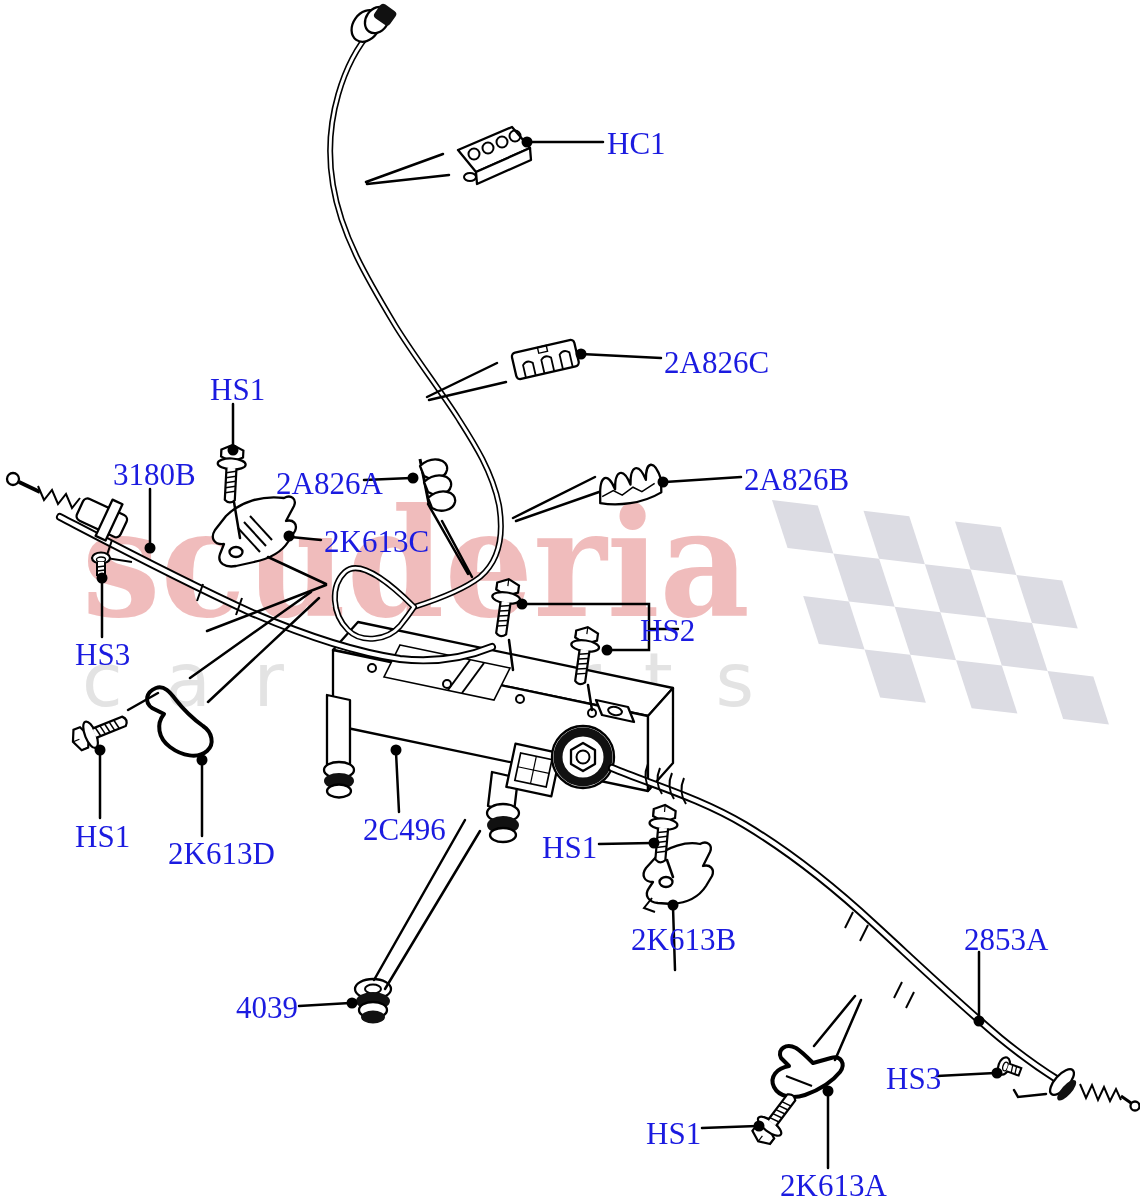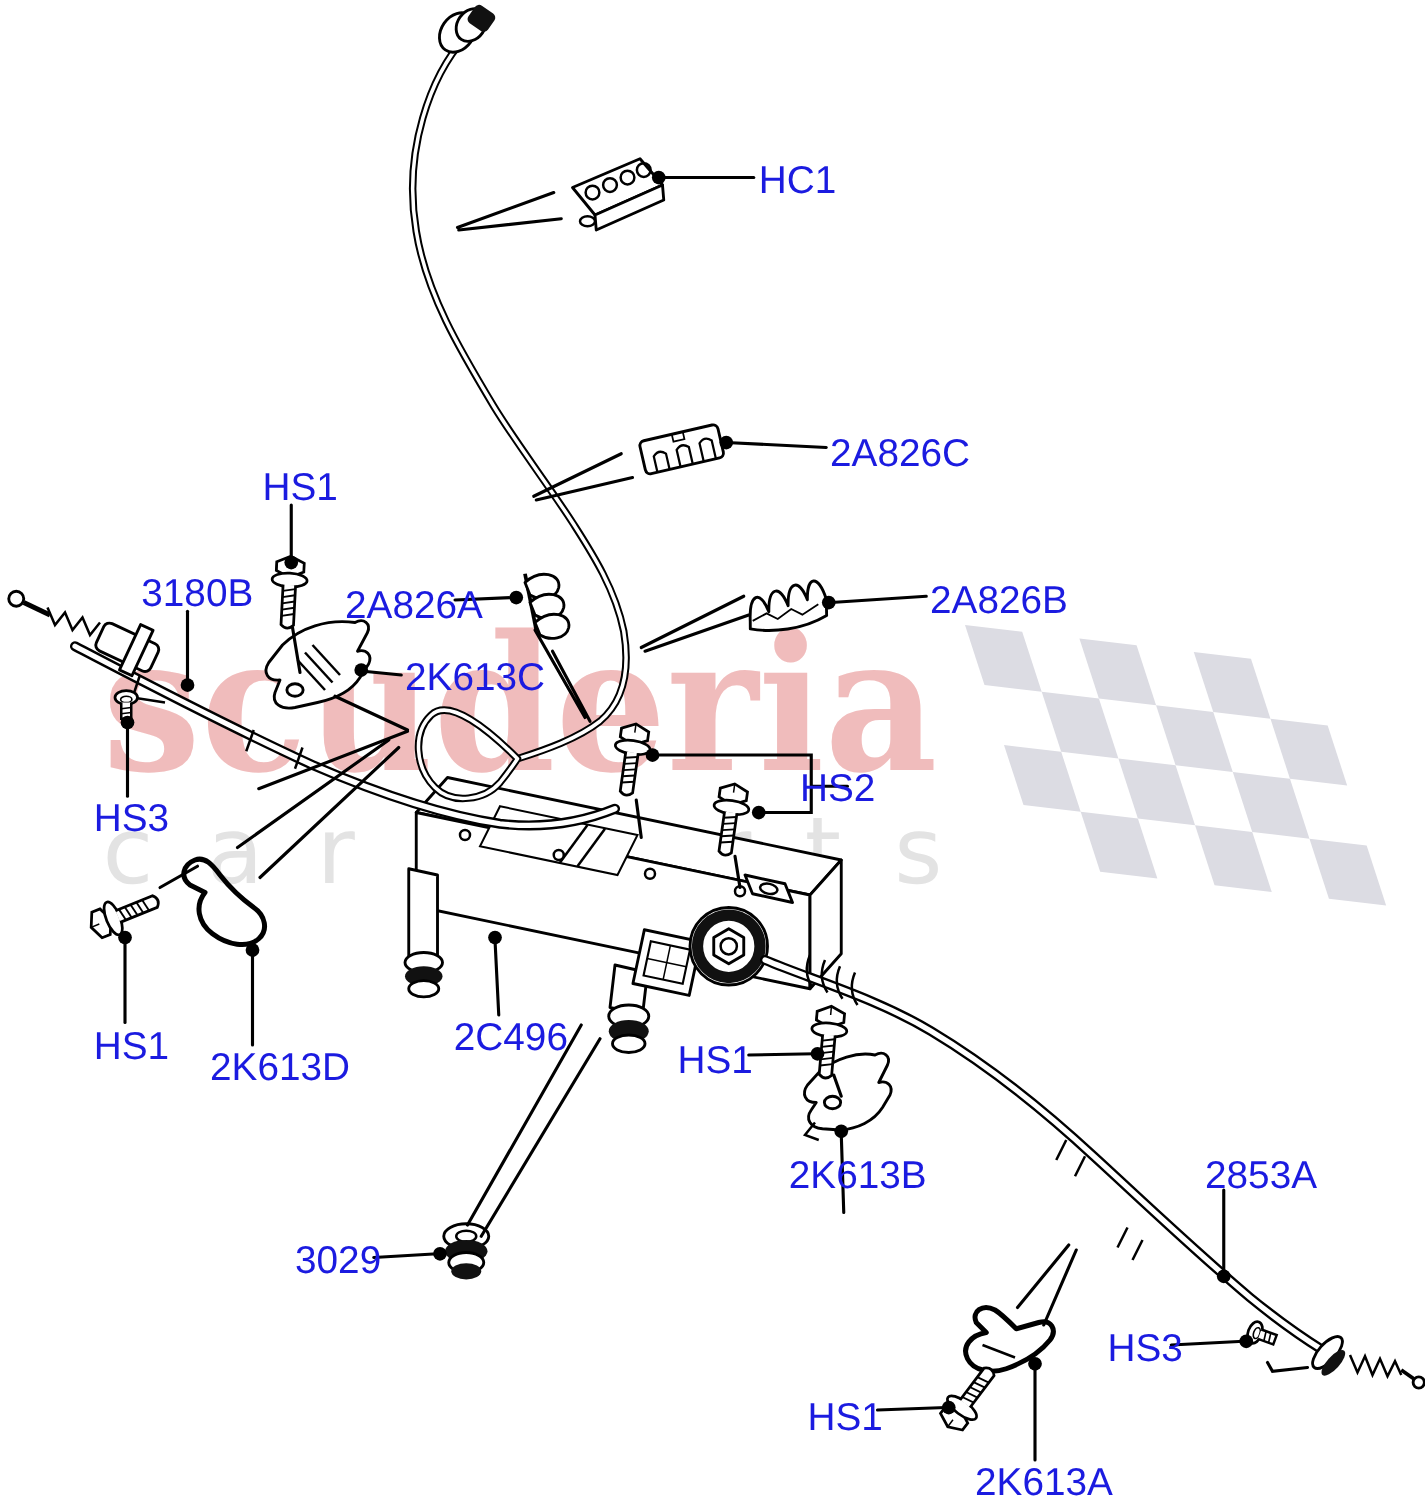--- a/index.html
+++ b/index.html
@@ -1,20 +1,20 @@
 <!DOCTYPE html>
 <html style="--label_blue: #1b1be0; --line_black: #000000; --watermark_pink: #eeb1b1; --watermark_gray: #e3e3e3; --flag_gray: #dcdce3; --background: #ffffff;"><head>
 <meta charset="utf-8">
 <style>
   html,body{margin:0;padding:0;background:var(--background,#fff);}
   #stage{position:relative;width:1140px;height:1200px;overflow:hidden;background:var(--background,#fff);
          font-family:"Liberation Sans",sans-serif;}
   #art{position:absolute;left:0;top:0;}
   .callout{position:absolute;color:var(--label_blue,#1b1be0);font-size:31px;line-height:1;
-           font-family:Liberation Sans, sans-serif;white-space:nowrap;cursor:pointer;}
+           font-family:Liberation Serif, serif;white-space:nowrap;cursor:pointer;}
   .ln{stroke:#000;stroke-width:2.5;fill:none;stroke-linecap:round;}
   .thin{stroke:#000;stroke-width:2;fill:none;}
   .dot{fill:#000;stroke:none;}
   .part{fill:#fff;stroke:#000;stroke-width:2.3;stroke-linejoin:round;}
   .dk{fill:#111;stroke:none;}
   .cableA{stroke:#000;stroke-width:8;fill:none;stroke-linecap:round;}
   .cableB{stroke:#fff;stroke-width:4.2;fill:none;stroke-linecap:round;}
   .harnA{stroke:#000;stroke-width:6;fill:none;stroke-linecap:round;}
   .harnB{stroke:#fff;stroke-width:2.8;fill:none;stroke-linecap:round;}
   .wm-brand{font-family:"DejaVu Serif","Liberation Serif",serif;font-weight:bold;
@@ -294,18 +294,18 @@
 <div class="callout" style="left:744px;top:464px">2A826B</div>
 <div class="callout" style="left:324px;top:526px">2K613C</div>
 <div class="callout" style="left:75px;top:639px">HS3</div>
 <div class="callout" style="left:640px;top:615px">HS2</div>
 <div class="callout" style="left:75px;top:821px">HS1</div>
 <div class="callout" style="left:168px;top:838px">2K613D</div>
 <div class="callout" style="left:363px;top:814px">2C496</div>
 <div class="callout" style="left:542px;top:832px">HS1</div>
 <div class="callout" style="left:631px;top:924px">2K613B</div>
 <div class="callout" style="left:964px;top:924px">2853A</div>
-<div class="callout" style="left:236px;top:992px">3029</div>
+<div class="callout" style="left:236px;top:992px">4039</div>
 <div class="callout" style="left:886px;top:1063px">HS3</div>
 <div class="callout" style="left:646px;top:1118px">HS1</div>
 <div class="callout" style="left:780px;top:1170px">2K613A</div>
 
 </div>
 
 </body></html>

